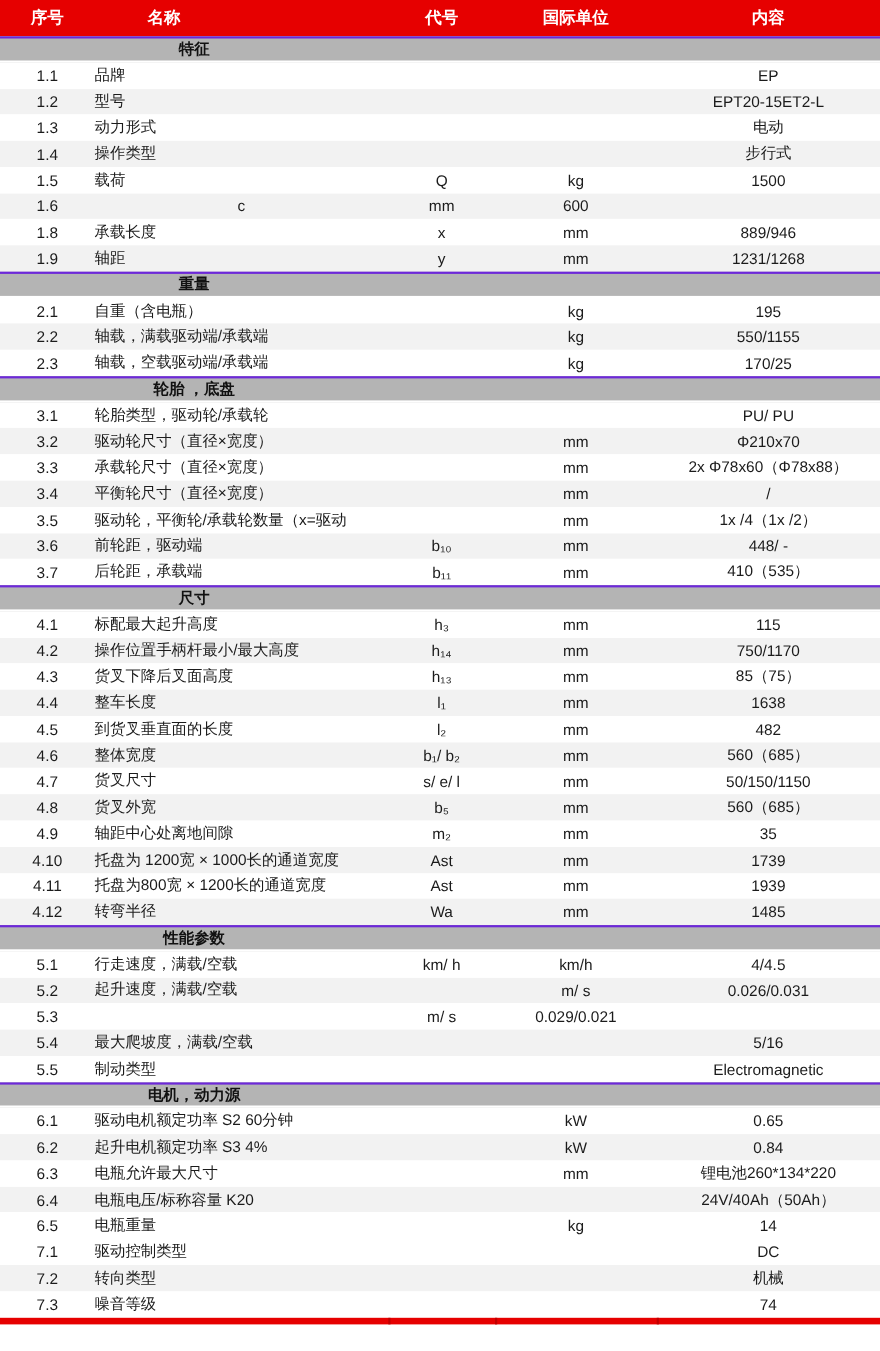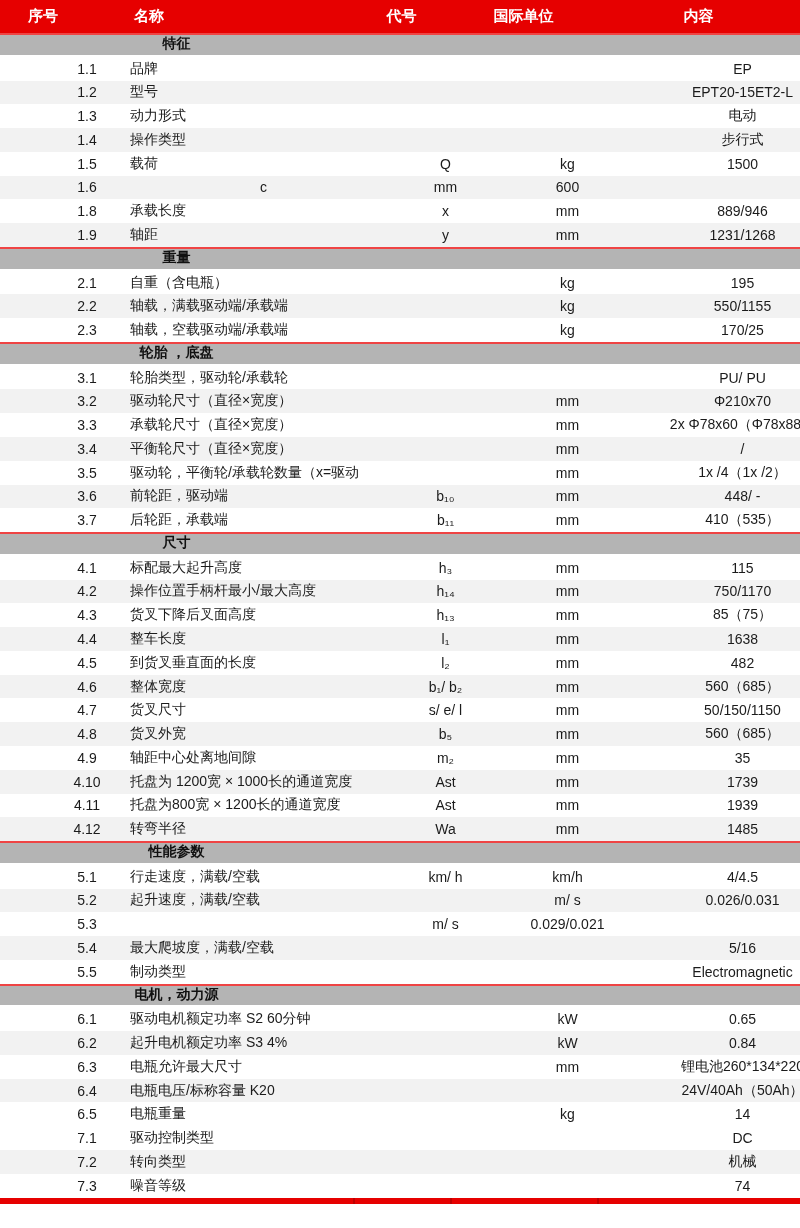--- a/index.html
+++ b/index.html
@@ -23,37 +23,36 @@
   }
   .thead .c { text-align: center; }
   .thead .c.name { text-align: left; margin-left: 48px; }
 
   
   #tbody { flex: 1 1 auto; }
 
   .sectionbar {
     height: 23.78px;
     background: #b4b4b4;
-    border-top: 2px solid #ef4444;
+    border-top: 2px solid #6d28d9;
     border-bottom: 2px solid #ffffff;
-    display: flex; 
+    display: flex; align-items: center;
   }
   .sectionbar .title {
     width: 353px; text-align: center;
     font-weight: bold; font-size: 14px; color: #111111;
   }
 
   .row {
     height: 23.78px;
     display: grid;
     grid-template-columns: 86px 267px 97px 147px 203px;
     align-items: center;
     font-size: 14px;
     background: #ffffff;
-    padding-left: 44px;
   }
   .row.stripe { background: #f2f2f2; }
   .row .no   { text-align: center; }
   .row .name { text-align: left; white-space: nowrap; overflow: hidden; }
   .row .code { text-align: center; white-space: nowrap; }
   .row .unit { text-align: center; }
   .row .val  { text-align: center; white-space: nowrap; }
 
   
   .footer-bar {

